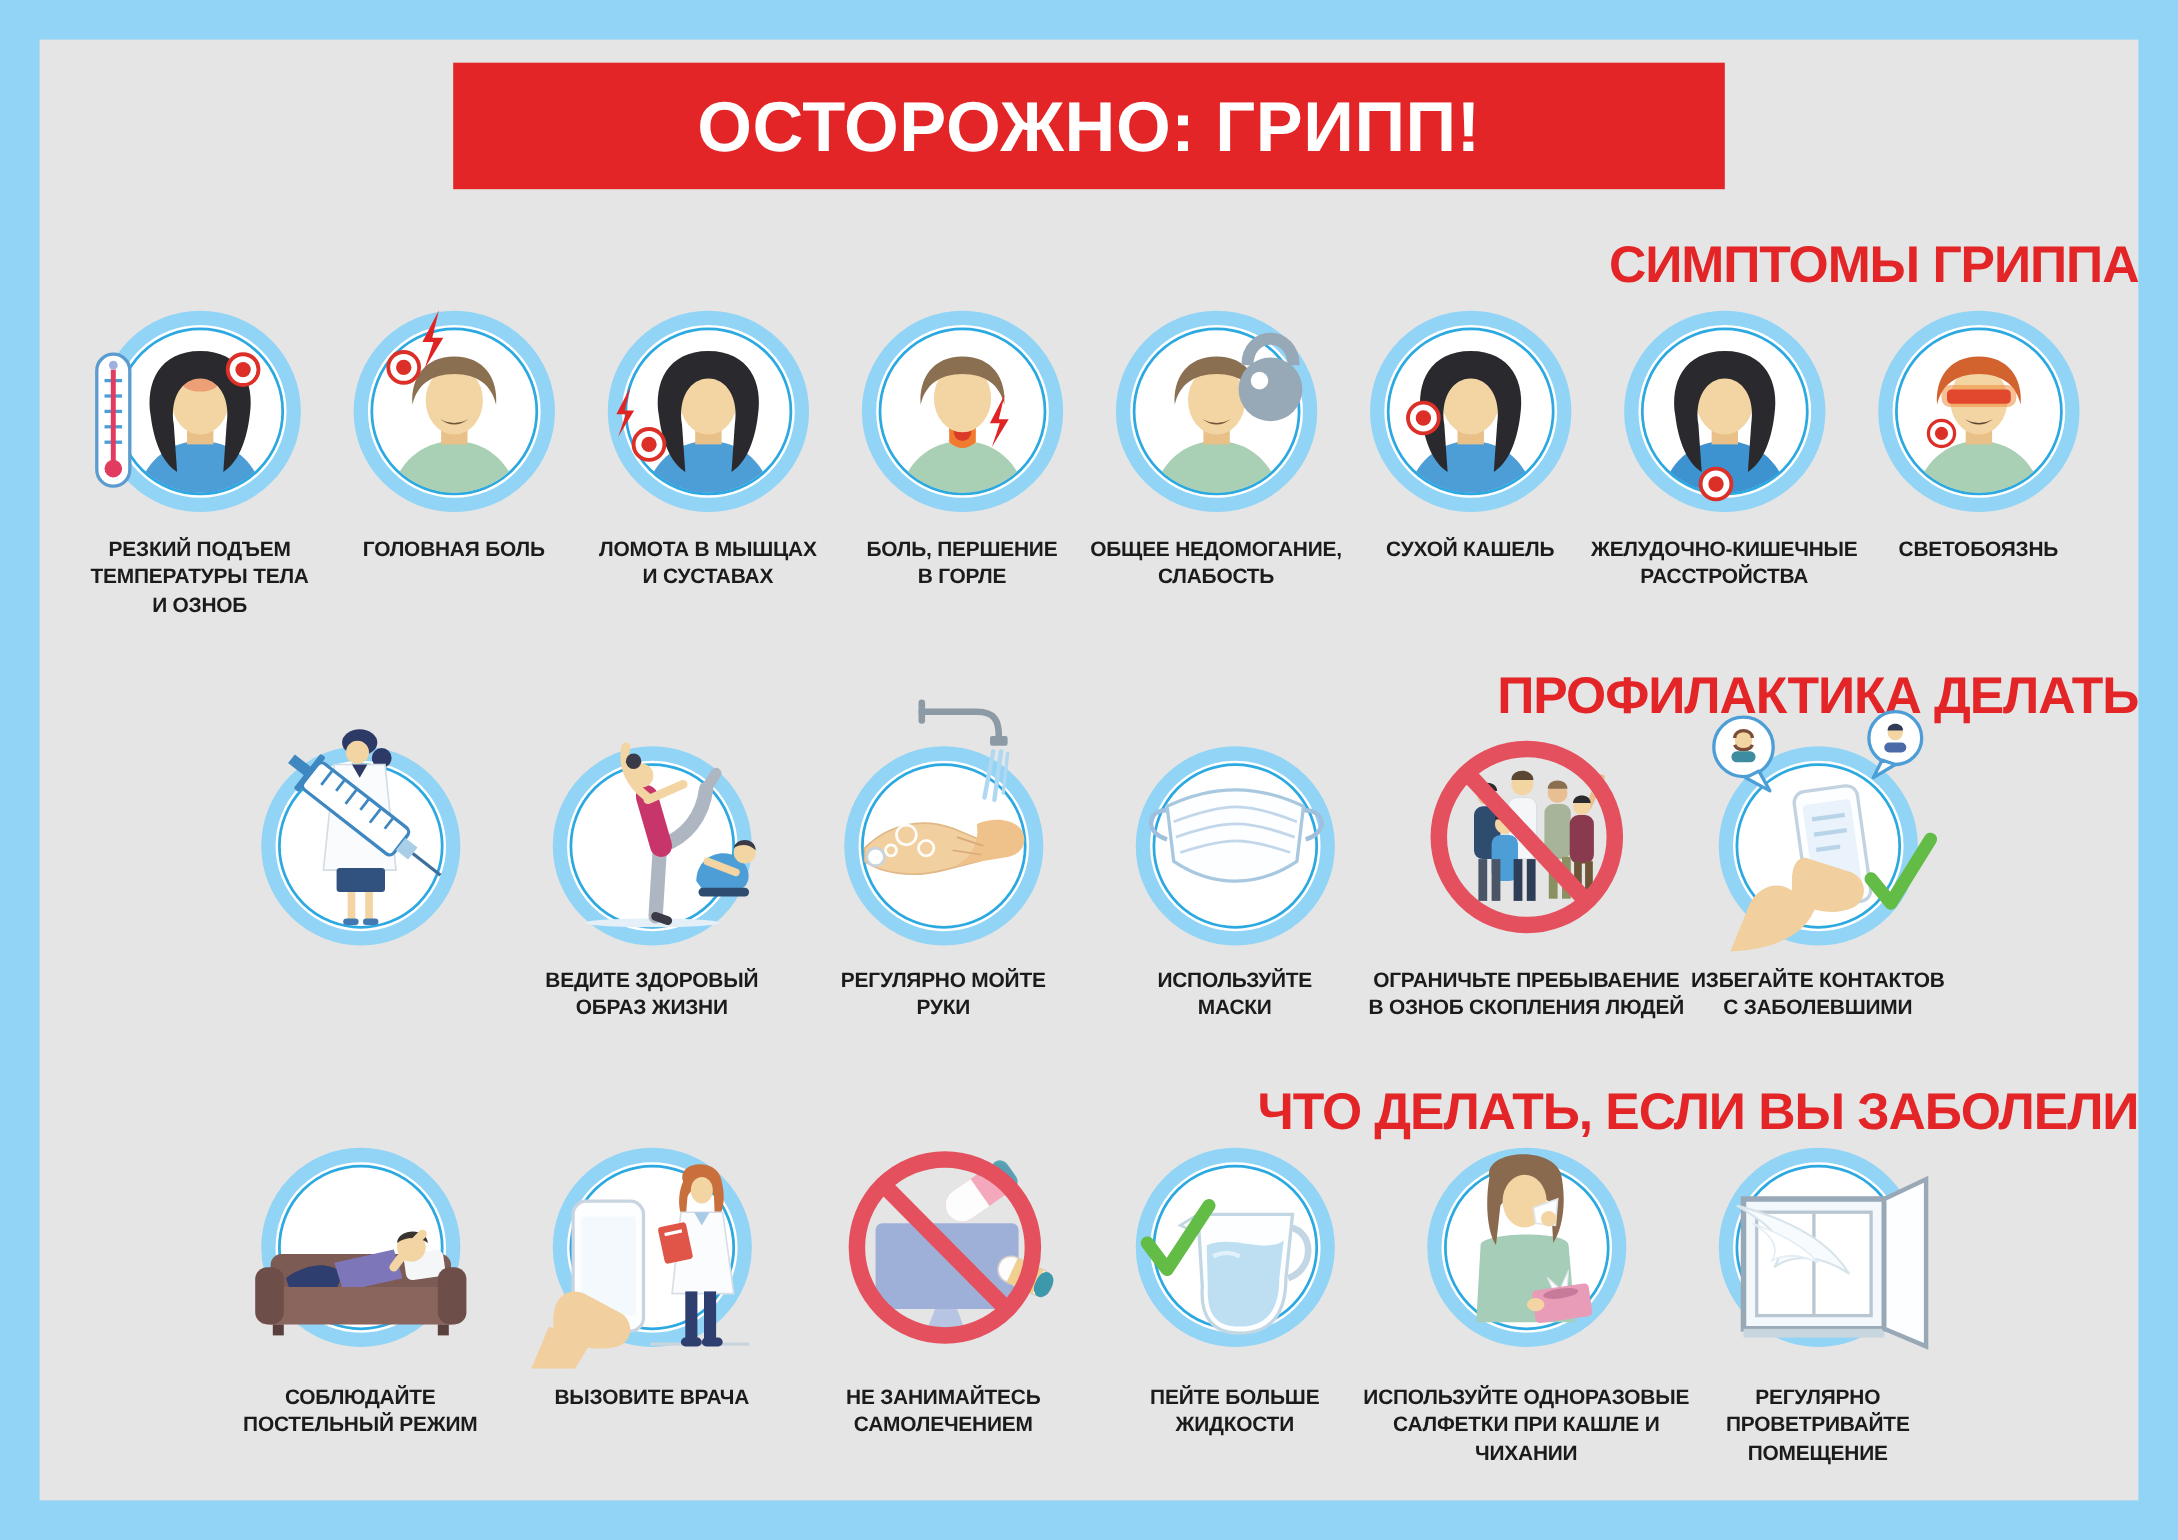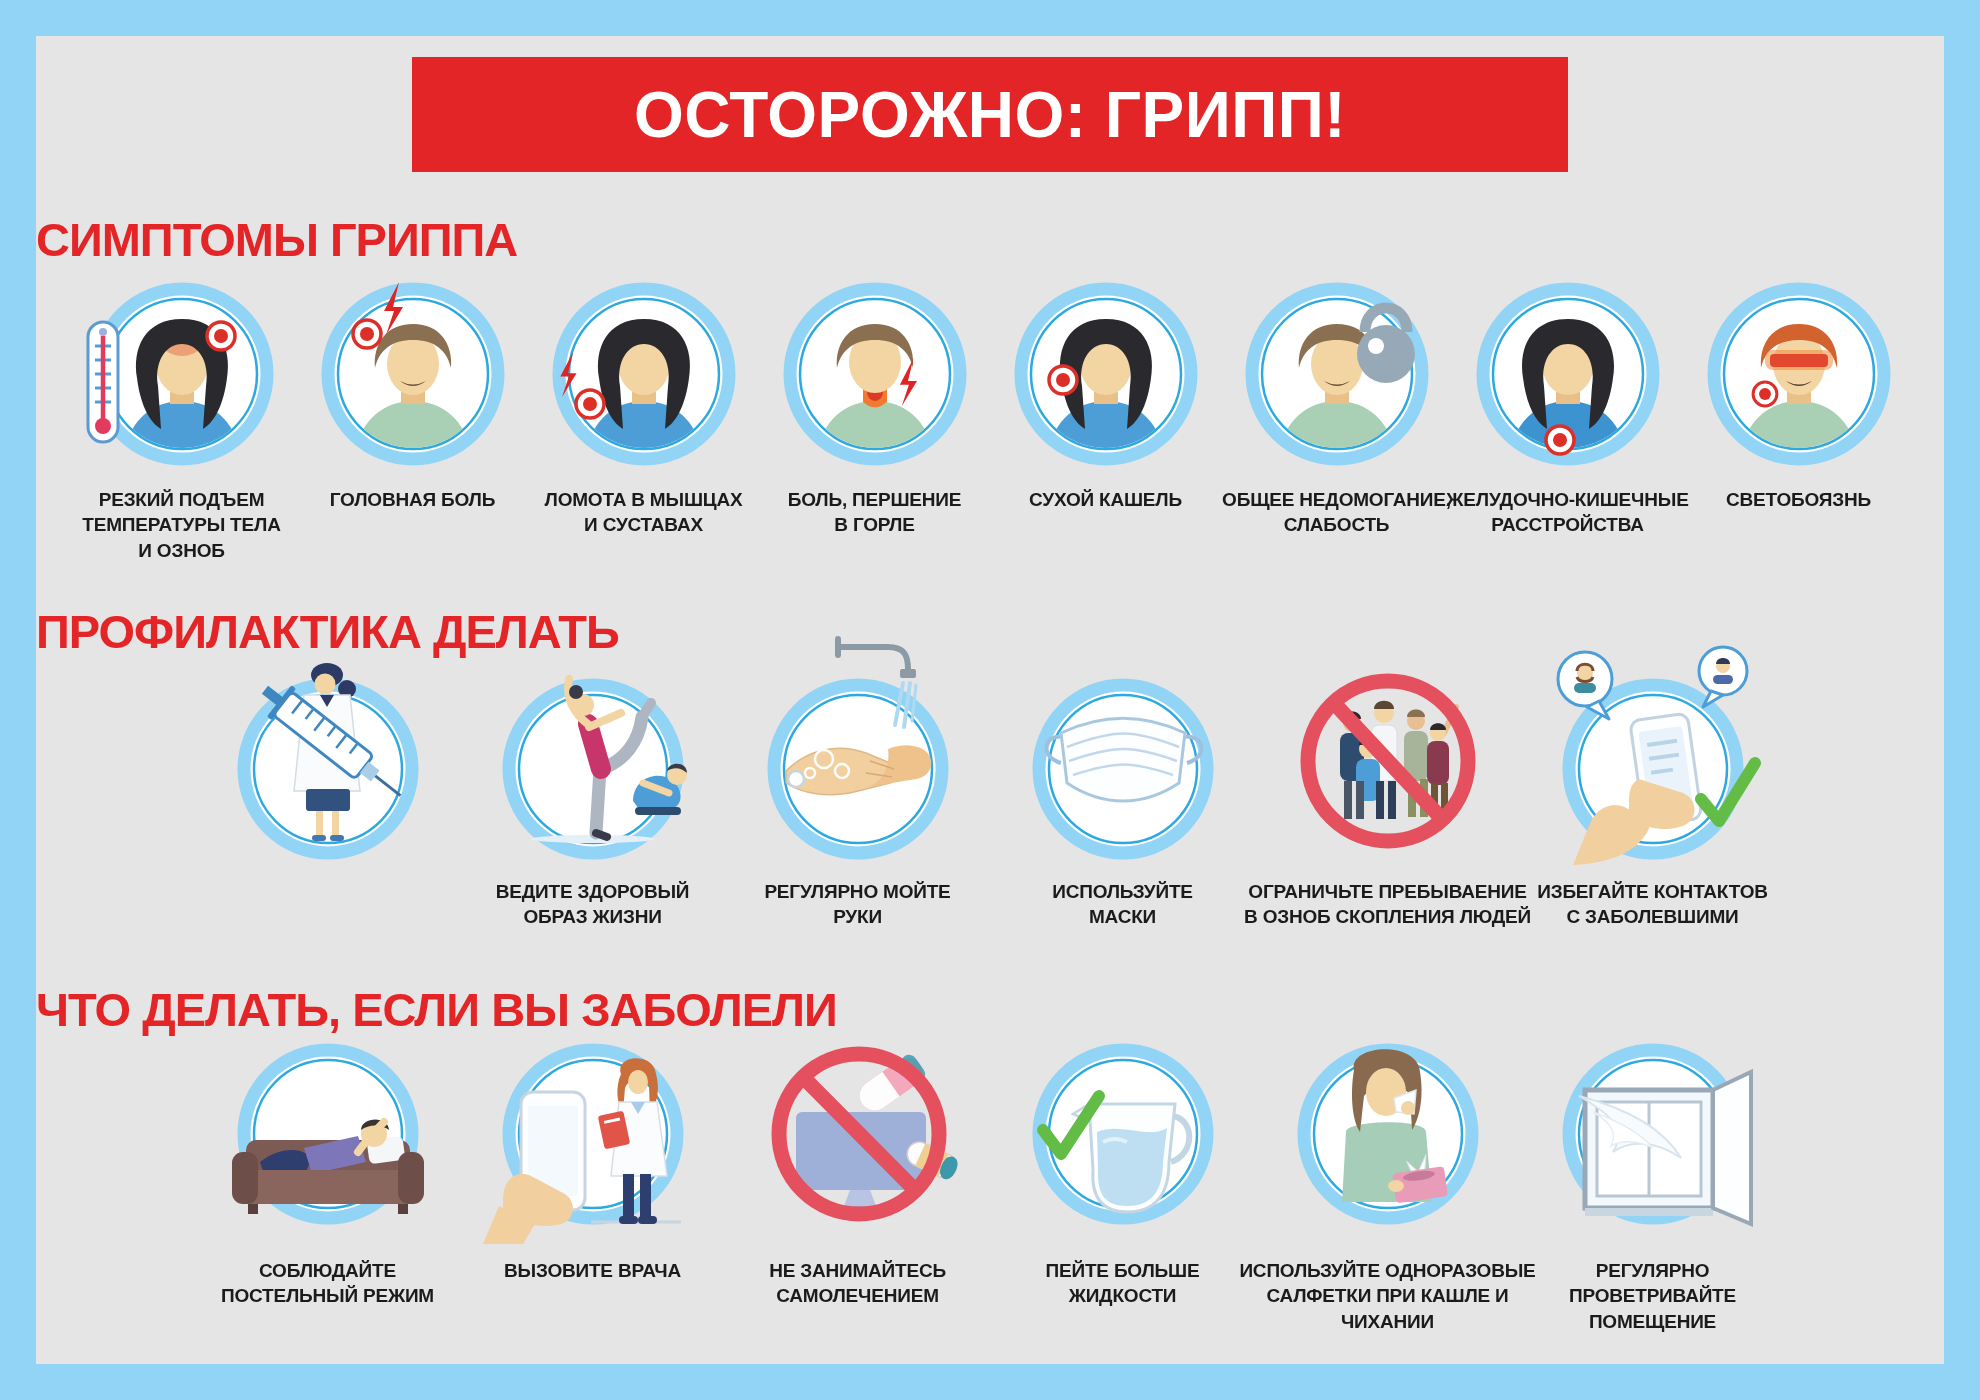--- a/index.html
+++ b/index.html
@@ -2,21 +2,21 @@
 <html><head>
 <meta charset="utf-8">
 <style>
   *{margin:0;padding:0;box-sizing:border-box}
   html,body{width:1980px;height:1400px}
   body{background:#92D4F6;font-family:"Liberation Sans",sans-serif;position:relative;overflow:hidden}
   .panel{position:absolute;left:36px;top:36px;width:1908px;height:1328px;background:#e5e5e5}
   .banner{position:absolute;top:21px;left:50%;transform:translateX(-50%);width:1156px;height:115px;
           background:#E32527;display:flex;align-items:center;justify-content:center}
   .banner-title{color:#fff;font-size:64px;font-weight:700;letter-spacing:.5px;white-space:nowrap}
-  .sec-h{position:absolute;left:0;width:100%;text-align:left;color:#E32527;font-weight:700;
+  .sec-h{position:absolute;left:0;width:100%;text-align:right;color:#E32527;font-weight:700;
          font-size:47px;letter-spacing:-1px;white-space:nowrap}
   #h-sym{top:176px}
   #h-prev{top:568px}
   #h-treat{top:946px}
   .row{position:absolute;left:50%;transform:translateX(-50%);display:flex}
   #row-sym{top:238px}
   #row-prev{top:585px}
   #row-treat{top:976px}
   .card{display:flex;flex-direction:column;align-items:center}
   .card.s{width:231px}
@@ -148,59 +148,59 @@
         </g>
       </svg>
       <div class="lbl">БОЛЬ, ПЕРШЕНИЕ
 В ГОРЛЕ</div>
     </div>
 
     <div class="card s">
       <svg class="icon-s" viewBox="0 0 200 205">
         <circle cx="100" cy="100" r="85" fill="#fff" stroke="#92D4F6" stroke-width="13"></circle>
         <circle cx="100" cy="100" r="75" fill="none" stroke="#2BA9E0" stroke-width="2.5"></circle>
-        <clipPath id="cs5">
-            <circle cx="100" cy="100" r="74"></circle>
-          </clipPath>
-        <g clip-path="url(#cs5)">
-          <path d="M100,127C68,127 47,150 43,176L157,176C153,150 132,127 100,127Z" fill="#4D9ED6"></path>
-          <rect x="88" y="102" width="24" height="28" fill="#E9C088"></rect>
-          <ellipse cx="100" cy="90" rx="26" ry="31" fill="#F3D4A3"></ellipse>
-          <path d="M100,45C63,45 50,74 55,104C58,128 66,147 79,155L76,112C72,87 84,70 100,70C116,70 128,87 124,112L121,155C134,147 142,128 145,104C150,74 137,45 100,45Z" fill="#2A2A2E"></path>
-        </g>
-        <g transform="translate(57,106)">
-          <circle r="14" fill="#fff" stroke="#DC2F27" stroke-width="3.5"></circle>
-            <circle r="7" fill="#DC2F27"></circle>
-        </g>
-      </svg>
-      <div class="lbl">СУХОЙ КАШЕЛЬ</div>
-    </div>
-
-    <div class="card s">
-      <svg class="icon-s" viewBox="0 0 200 205">
-        <circle cx="100" cy="100" r="85" fill="#fff" stroke="#92D4F6" stroke-width="13"></circle>
-        <circle cx="100" cy="100" r="75" fill="none" stroke="#2BA9E0" stroke-width="2.5"></circle>
         <clipPath id="cs6">
             <circle cx="100" cy="100" r="74"></circle>
           </clipPath>
         <g clip-path="url(#cs6)">
           <path d="M100,127C68,127 47,150 43,176L157,176C153,150 132,127 100,127Z" fill="#A9CFB5"></path>
           <rect x="88" y="102" width="24" height="28" fill="#E9C088"></rect>
           <ellipse cx="100" cy="90" rx="26" ry="31" fill="#F3D4A3"></ellipse>
           <path d="M100,50C73,50 60,70 62,94C66,76 79,66 100,66C121,66 134,76 138,94C140,70 127,50 100,50Z" fill="#8A6F50"></path>
           <path d="M87,107Q100,114 113,107Q100,117 87,107Z" fill="#6E5538"></path>
         </g>
         <g transform="translate(149,50)">
           <path d="M-21,8C-21,-24 21,-24 21,8" fill="none" stroke="#97A9B7" stroke-width="11"></path>
           <circle cx="0" cy="30" r="29" fill="#97A9B7"></circle>
           <circle cx="-10" cy="22" r="8" fill="#fff"></circle>
         </g>
       </svg>
       <div class="lbl">ОБЩЕЕ НЕДОМОГАНИЕ,
 СЛАБОСТЬ</div>
+    </div>
+
+    <div class="card s">
+      <svg class="icon-s" viewBox="0 0 200 205">
+        <circle cx="100" cy="100" r="85" fill="#fff" stroke="#92D4F6" stroke-width="13"></circle>
+        <circle cx="100" cy="100" r="75" fill="none" stroke="#2BA9E0" stroke-width="2.5"></circle>
+        <clipPath id="cs5">
+            <circle cx="100" cy="100" r="74"></circle>
+          </clipPath>
+        <g clip-path="url(#cs5)">
+          <path d="M100,127C68,127 47,150 43,176L157,176C153,150 132,127 100,127Z" fill="#4D9ED6"></path>
+          <rect x="88" y="102" width="24" height="28" fill="#E9C088"></rect>
+          <ellipse cx="100" cy="90" rx="26" ry="31" fill="#F3D4A3"></ellipse>
+          <path d="M100,45C63,45 50,74 55,104C58,128 66,147 79,155L76,112C72,87 84,70 100,70C116,70 128,87 124,112L121,155C134,147 142,128 145,104C150,74 137,45 100,45Z" fill="#2A2A2E"></path>
+        </g>
+        <g transform="translate(57,106)">
+          <circle r="14" fill="#fff" stroke="#DC2F27" stroke-width="3.5"></circle>
+            <circle r="7" fill="#DC2F27"></circle>
+        </g>
+      </svg>
+      <div class="lbl">СУХОЙ КАШЕЛЬ</div>
     </div>
 
     <div class="card s">
       <svg class="icon-s" viewBox="0 0 200 205">
         <circle cx="100" cy="100" r="85" fill="#fff" stroke="#92D4F6" stroke-width="13"></circle>
         <circle cx="100" cy="100" r="75" fill="none" stroke="#2BA9E0" stroke-width="2.5"></circle>
         <clipPath id="cs7">
             <circle cx="100" cy="100" r="74"></circle>
           </clipPath>
         <g clip-path="url(#cs7)">

